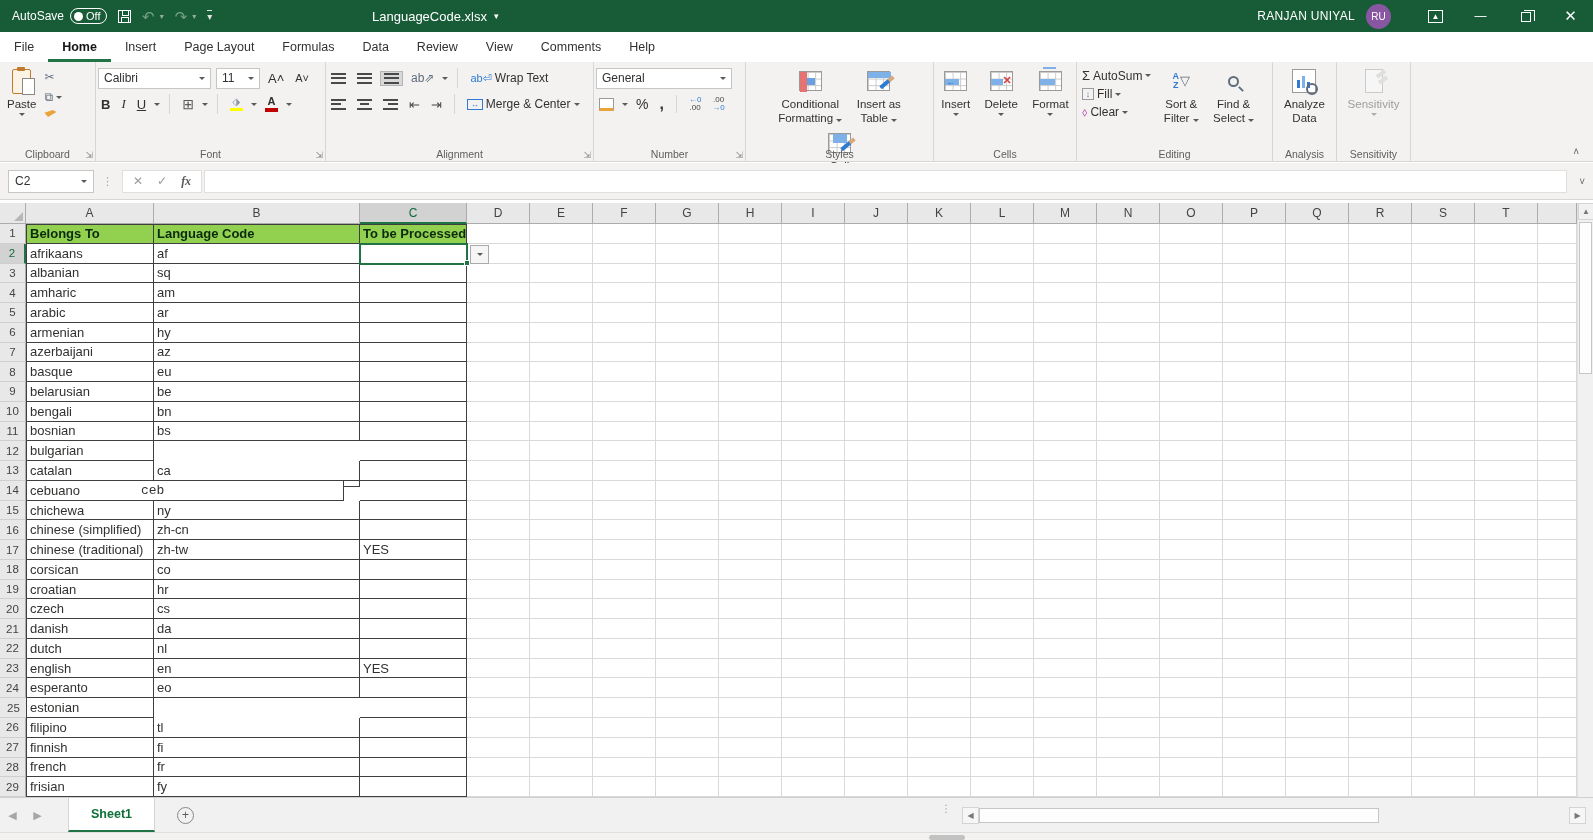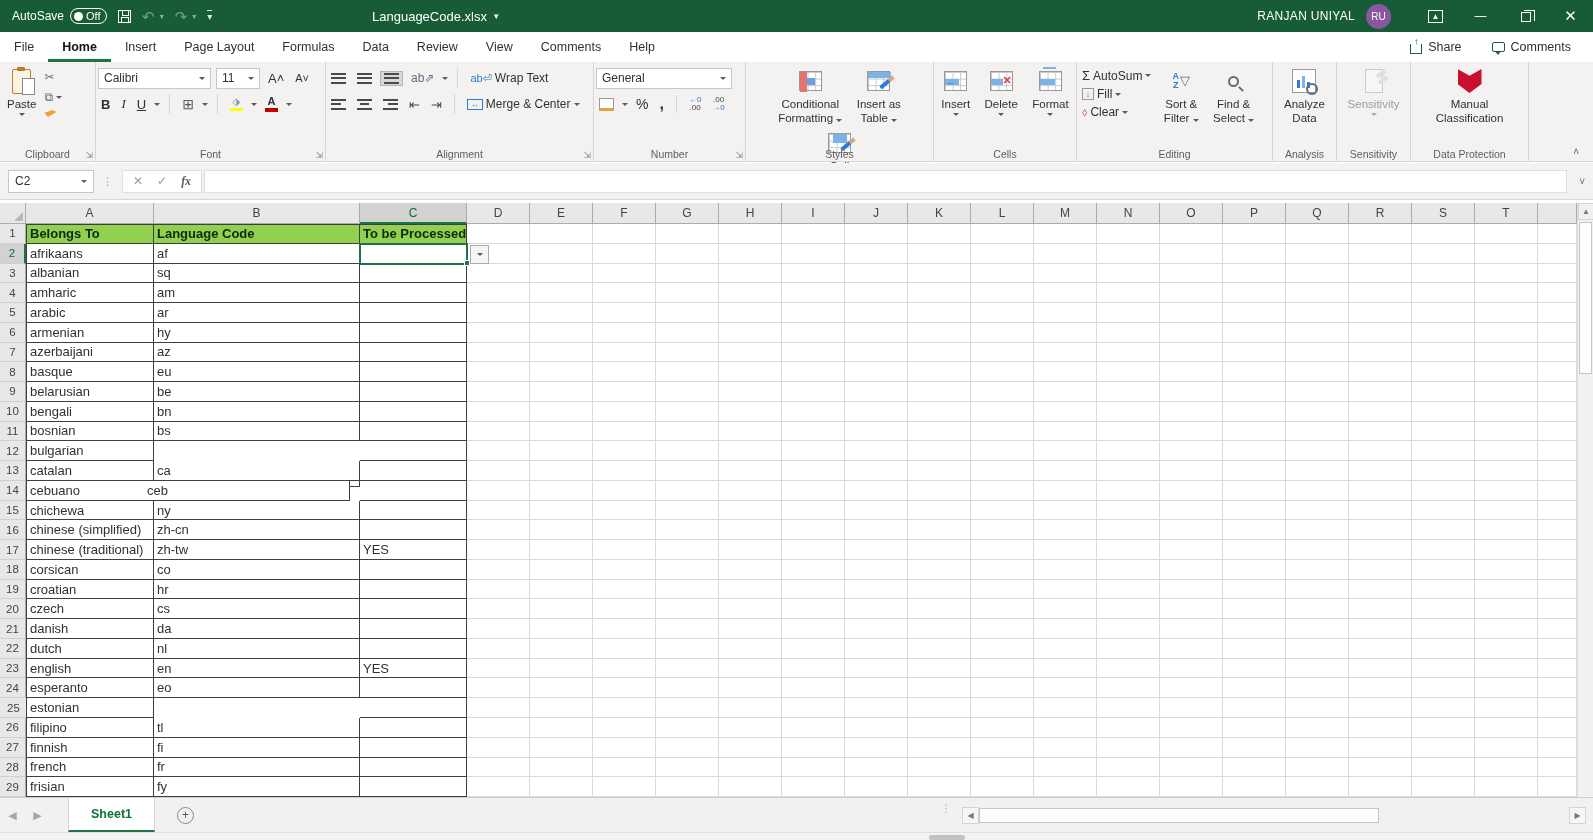--- a/index.html
+++ b/index.html
@@ -158,30 +158,20 @@
   <span class="rtab">File</span>
   <span class="rtab active">Home</span>
   <span class="rtab">Insert</span>
   <span class="rtab">Page Layout</span>
   <span class="rtab">Formulas</span>
   <span class="rtab">Data</span>
   <span class="rtab">Review</span>
   <span class="rtab">View</span>
   <span class="rtab">Comments</span>
   <span class="rtab">Help</span>
-  <div class="tabrow-right">
-    <span class="tr-btn">
-        <span class="shareicon"></span>
-        <span>Share</span>
-      </span>
-    <span class="tr-btn">
-        <span class="commenticon"></span>
-        <span>Comments</span>
-      </span>
-  </div>
 </div>
 
 <div class="ribbon">
 
   <div class="rgroup" style="width:96px">
     <div style="display:flex">
       <div class="bigbtn">
         <span class="bicon">
           <span style="width:19px;height:25px;border:1.5px solid #c07a2b;border-radius:2px;position:relative;background:#fbf3e4">
               <span style="position:absolute;top:-3px;left:4px;width:8px;height:4px;background:#c07a2b;border-radius:1px"></span>
@@ -474,30 +464,20 @@
             <span style="position:absolute;right:-4px;top:2px;width:10px;height:4px;background:#c9c9c9;transform:rotate(-35deg)"></span>
             <span style="position:absolute;right:-6px;top:8px;width:10px;height:4px;background:#c9c9c9;transform:rotate(-35deg)"></span>
           </span>
         </span>
       <span>Sensitivity</span>
       <span class="tri sm" style="margin-top:2px"></span>
     </div>
     <span class="rlabel">Sensitivity</span>
   </div>
 
-  <div class="rgroup" style="width:118px;text-align:center;border-right:1px solid #d8d6d4">
-    <div class="bigbtn">
-      <span class="bicon">
-          <span class="shield"></span>
-        </span>
-      <span>Manual</span>
-      <span>Classification</span>
-    </div>
-    <span class="rlabel">Data Protection</span>
-  </div>
 
   <div style="flex:1;position:relative">
     <span style="position:absolute;right:14px;bottom:4px;color:#5a5a58;font-size:10px">˄</span>
   </div>
 </div>
 
 <div class="fbar">
   <div class="namebox">
     <span>C2</span>
     <span class="tri sm"></span>
@@ -816,21 +796,21 @@
     <div class="gcell plaincell" style="left: 1097px; top: 258.12px; width: 63px; height: 19.76px;"></div>
     <div class="gcell plaincell" style="left: 1160px; top: 258.12px; width: 63px; height: 19.76px;"></div>
     <div class="gcell plaincell" style="left: 1223px; top: 258.12px; width: 63px; height: 19.76px;"></div>
     <div class="gcell plaincell" style="left: 1286px; top: 258.12px; width: 63px; height: 19.76px;"></div>
     <div class="gcell plaincell" style="left: 1349px; top: 258.12px; width: 63px; height: 19.76px;"></div>
     <div class="gcell plaincell" style="left: 1412px; top: 258.12px; width: 63px; height: 19.76px;"></div>
     <div class="gcell plaincell" style="left: 1475px; top: 258.12px; width: 63px; height: 19.76px;"></div>
     <div class="gcell plaincell" style="left: 1538px; top: 258.12px; width: 39px; height: 19.76px;"></div>
     <div class="ghead grow-num" style="left: 0px; top: 277.88px; width: 26px; height: 19.76px; font-size: 11.5px; border-bottom: 1px solid rgb(207, 207, 207);">14</div>
     <div class="gcell bordered" style="border-left: 1px solid rgb(63, 63, 63); left: 26px; top: 277.88px; width: 128px; height: 19.76px;">cebuano</div>
-    <div class="gcell bordered" style="left: 144px; top: 277.88px; width: 206px; height: 19.76px;">ceb</div>
+    <div class="gcell bordered" style="left: 138px; top: 277.88px; width: 206px; height: 19.76px; font-family: Liberation Mono, monospace;">ceb</div>
     <div class="gcell bordered" style="left: 360px; top: 277.88px; width: 107px; height: 19.76px;"></div>
     <div class="gcell plaincell" style="left: 467px; top: 277.88px; width: 63px; height: 19.76px;"></div>
     <div class="gcell plaincell" style="left: 530px; top: 277.88px; width: 63px; height: 19.76px;"></div>
     <div class="gcell plaincell" style="left: 593px; top: 277.88px; width: 63px; height: 19.76px;"></div>
     <div class="gcell plaincell" style="left: 656px; top: 277.88px; width: 63px; height: 19.76px;"></div>
     <div class="gcell plaincell" style="left: 719px; top: 277.88px; width: 63px; height: 19.76px;"></div>
     <div class="gcell plaincell" style="left: 782px; top: 277.88px; width: 63px; height: 19.76px;"></div>
     <div class="gcell plaincell" style="left: 845px; top: 277.88px; width: 63px; height: 19.76px;"></div>
     <div class="gcell plaincell" style="left: 908px; top: 277.88px; width: 63px; height: 19.76px;"></div>
     <div class="gcell plaincell" style="left: 971px; top: 277.88px; width: 63px; height: 19.76px;"></div>

